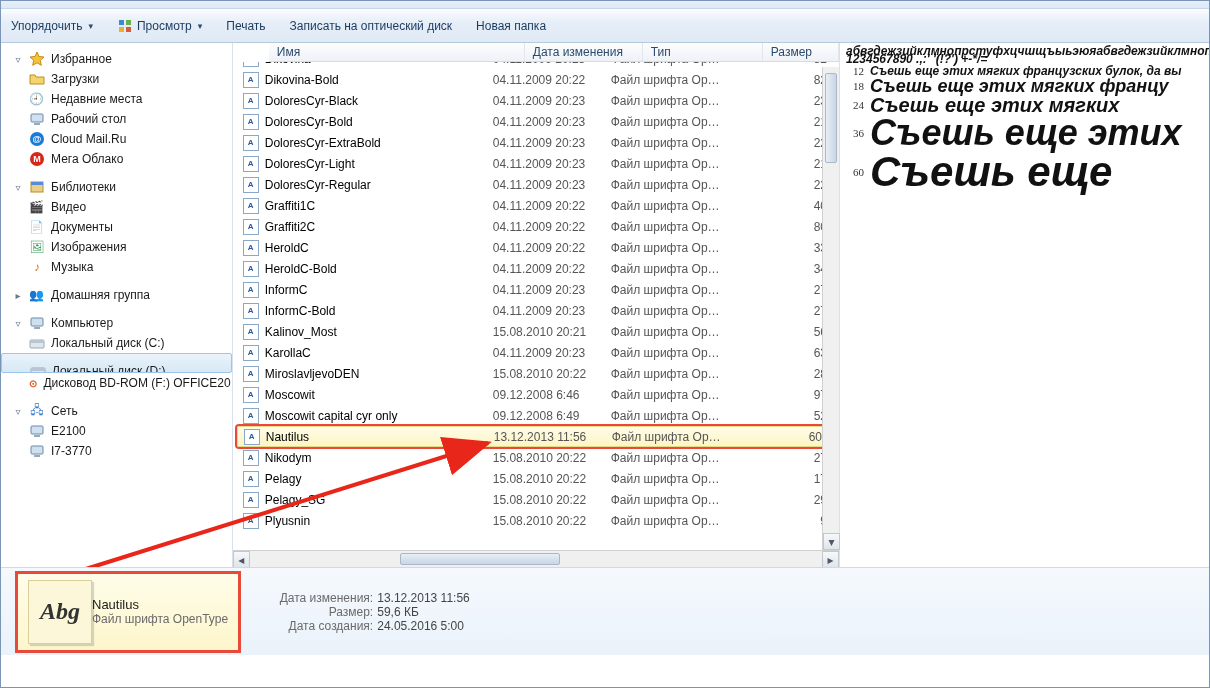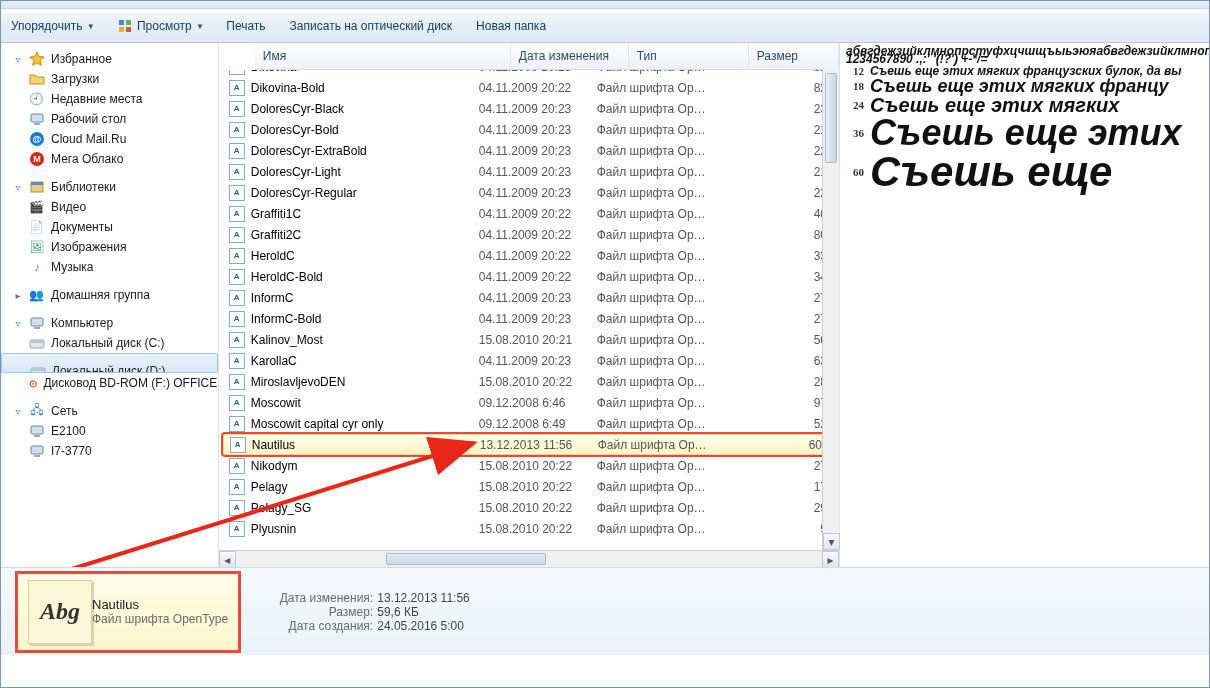--- a/index.html
+++ b/index.html
@@ -14,46 +14,46 @@
   .nav { width: 250px; border-right: 1px solid #d9e2ec; background: #fff; overflow: hidden; padding-top: 6px; }
   .nav-group { margin-bottom: 8px; }
   .nav-item { display: flex; align-items: center; gap: 6px; padding: 2px 8px 2px 28px; height: 20px; color: #1a1a1a; white-space: nowrap; overflow: hidden; }
   .nav-item.root { padding-left: 14px; }
   .nav-item .exp { width: 10px; text-align: center; color: #6a7a8a; font-size: 10px; }
   .nav-item.root .exp { margin-left: -2px; }
   .nav-item.selected { background: linear-gradient(#eaf3fb,#d6e8f7); border: 1px solid #9ec4e8; border-radius: 2px; padding-top:16px; padding-bottom:1px;}
   .ico { width: 16px; height: 16px; display: inline-flex; align-items: center; justify-content: center; }
   .main { flex: 1; display: flex; }
   .list { flex: 1; display: flex; flex-direction: column; position: relative; }
-  .cols { display: flex; height: 27px; background: linear-gradient(#fdfdfe,#eef2f7); border-bottom: 1px solid #d4dce5; margin-left: 36px; }
+  .cols { display: flex; height: 19px; background: linear-gradient(#fdfdfe,#eef2f7); border-bottom: 1px solid #d4dce5; margin-left: 36px; }
   .col { border-right: 1px solid #e1e6ec; padding: 4px 8px; color: #2a4a6e; display:flex; align-items:center; }
   .col.name { width: 256px; }
   .col.date { width: 118px; }
   .col.type { width: 120px; }
-  .col.size { flex: 1; text-align: right; justify-content:flex-end; padding-right: 40px;}
+  .col.size { flex: 1; text-align: right; justify-content:flex-end; padding-right: 26px;}
   .rows { flex: 1; overflow: hidden; position: relative; }
   .row { display: flex; height: 21px; align-items: center; padding-left: 10px; }
   .row .ricon { width: 16px; height: 16px; margin-right: 6px; border:1px solid #8aa8c8; background:#fff; display:flex; align-items:center; justify-content:center;}
   .row .ricon span { font-size:8px; color:#2a5a9a; font-weight:bold;}
   .row .rname { width: 228px; color: #000; white-space: nowrap; overflow: hidden; }
   .row .rdate { width: 118px; color: #555; }
   .row .rtype { width: 120px; color: #555; white-space: nowrap; overflow: hidden; text-overflow: ellipsis; }
   .row .rsize { flex: 1; text-align: right; color: #555; padding-right: 12px; }
   .row.selected { background: linear-gradient(#fefce8,#fdf5c4); border: 1px solid #e6d98a; border-radius:2px; margin:0 4px; padding-left:6px; box-shadow: 0 0 0 2px #e84a3a; }
   .hscroll { height: 17px; background:#f0f0f0; border-top:1px solid #d0d0d0; position:relative;}
   .hscroll .track { position:absolute; left:17px; right:17px; top:0; bottom:0;}
   .hscroll .thumb { position:absolute; left:150px; width:160px; top:2px; bottom:2px; background:linear-gradient(#e8eef5,#c8d6e5); border:1px solid #a8b8c8; border-radius:2px;}
   .hscroll .arr { position:absolute; top:0; width:17px; height:17px; display:flex; align-items:center; justify-content:center; color:#556; background:linear-gradient(#f6f8fa,#e0e6ec); border:1px solid #c0c8d0;}
   .hscroll .arr.l{left:0} .hscroll .arr.r{right:0}
   .vscroll { position:absolute; right:0; top:24px; bottom:17px; width:17px; background:#f0f0f0; border-left:1px solid #d0d0d0;}
   .vscroll .thumb { position:absolute; left:2px; right:2px; top:6px; height:90px; background:linear-gradient(90deg,#e8eef5,#c8d6e5); border:1px solid #a8b8c8; border-radius:2px;}
   .vscroll .arr { position:absolute; left:0; width:17px; height:17px; display:flex; align-items:center; justify-content:center; color:#556; background:linear-gradient(#f6f8fa,#e0e6ec); border:1px solid #c0c8d0;} .vscroll .arr.d{bottom:0}
   .preview { width: 370px; border-left: 1px solid #d9e2ec; background: #fff; padding: 4px 0 0 6px; overflow: hidden; font-family: 'Brush Script MT', cursive; font-weight:bold; font-style:italic; color:#111; }
   .preview .line { white-space: nowrap; display:flex; align-items:center; line-height:1;}
-  .preview .sz { font-family: "Segoe UI"; font-size:11px; font-style:normal; font-weight:bold; color:#333; width:18px; text-align:right; margin-right:6px;}
+  .preview .sz { font-family: "Segoe UI"; font-size:11px; font-style:normal; font-weight:normal; color:#333; width:18px; text-align:right; margin-right:6px;}
   .details { height: 88px; background: linear-gradient(#f5f9fd,#eaf2fa); border-top: 1px solid #cddae8; display: flex; align-items: center; padding: 8px 14px; gap: 14px; position:relative;}
   .details-box { display:flex; align-items:center; border:3px solid #e84a3a; padding:6px 10px; background: linear-gradient(#fefde8,#fdf6cc);}
   .thumb-icon { width: 64px; height: 64px; background: #fbf7d8; border: 1px solid #d8cf9a; display:flex; align-items:center; justify-content:center; font-family:'Brush Script MT',cursive; font-size:24px; font-style:italic; font-weight:bold; color:#333; box-shadow: 2px 2px 1px rgba(0,0,0,.15);}
   .dtitle { font-size: 13px; color: #1a1a1a; }
   .dsub { color: #6a6a6a; }
   .dmeta { margin-left: 10px; color:#444;}
   .dmeta .lbl { color:#6a6a6a; text-align:right; display:inline-block; width:108px; margin-right:4px;}
   .arrow-annotation { position:absolute; pointer-events:none; }
 </style>
 </head>

